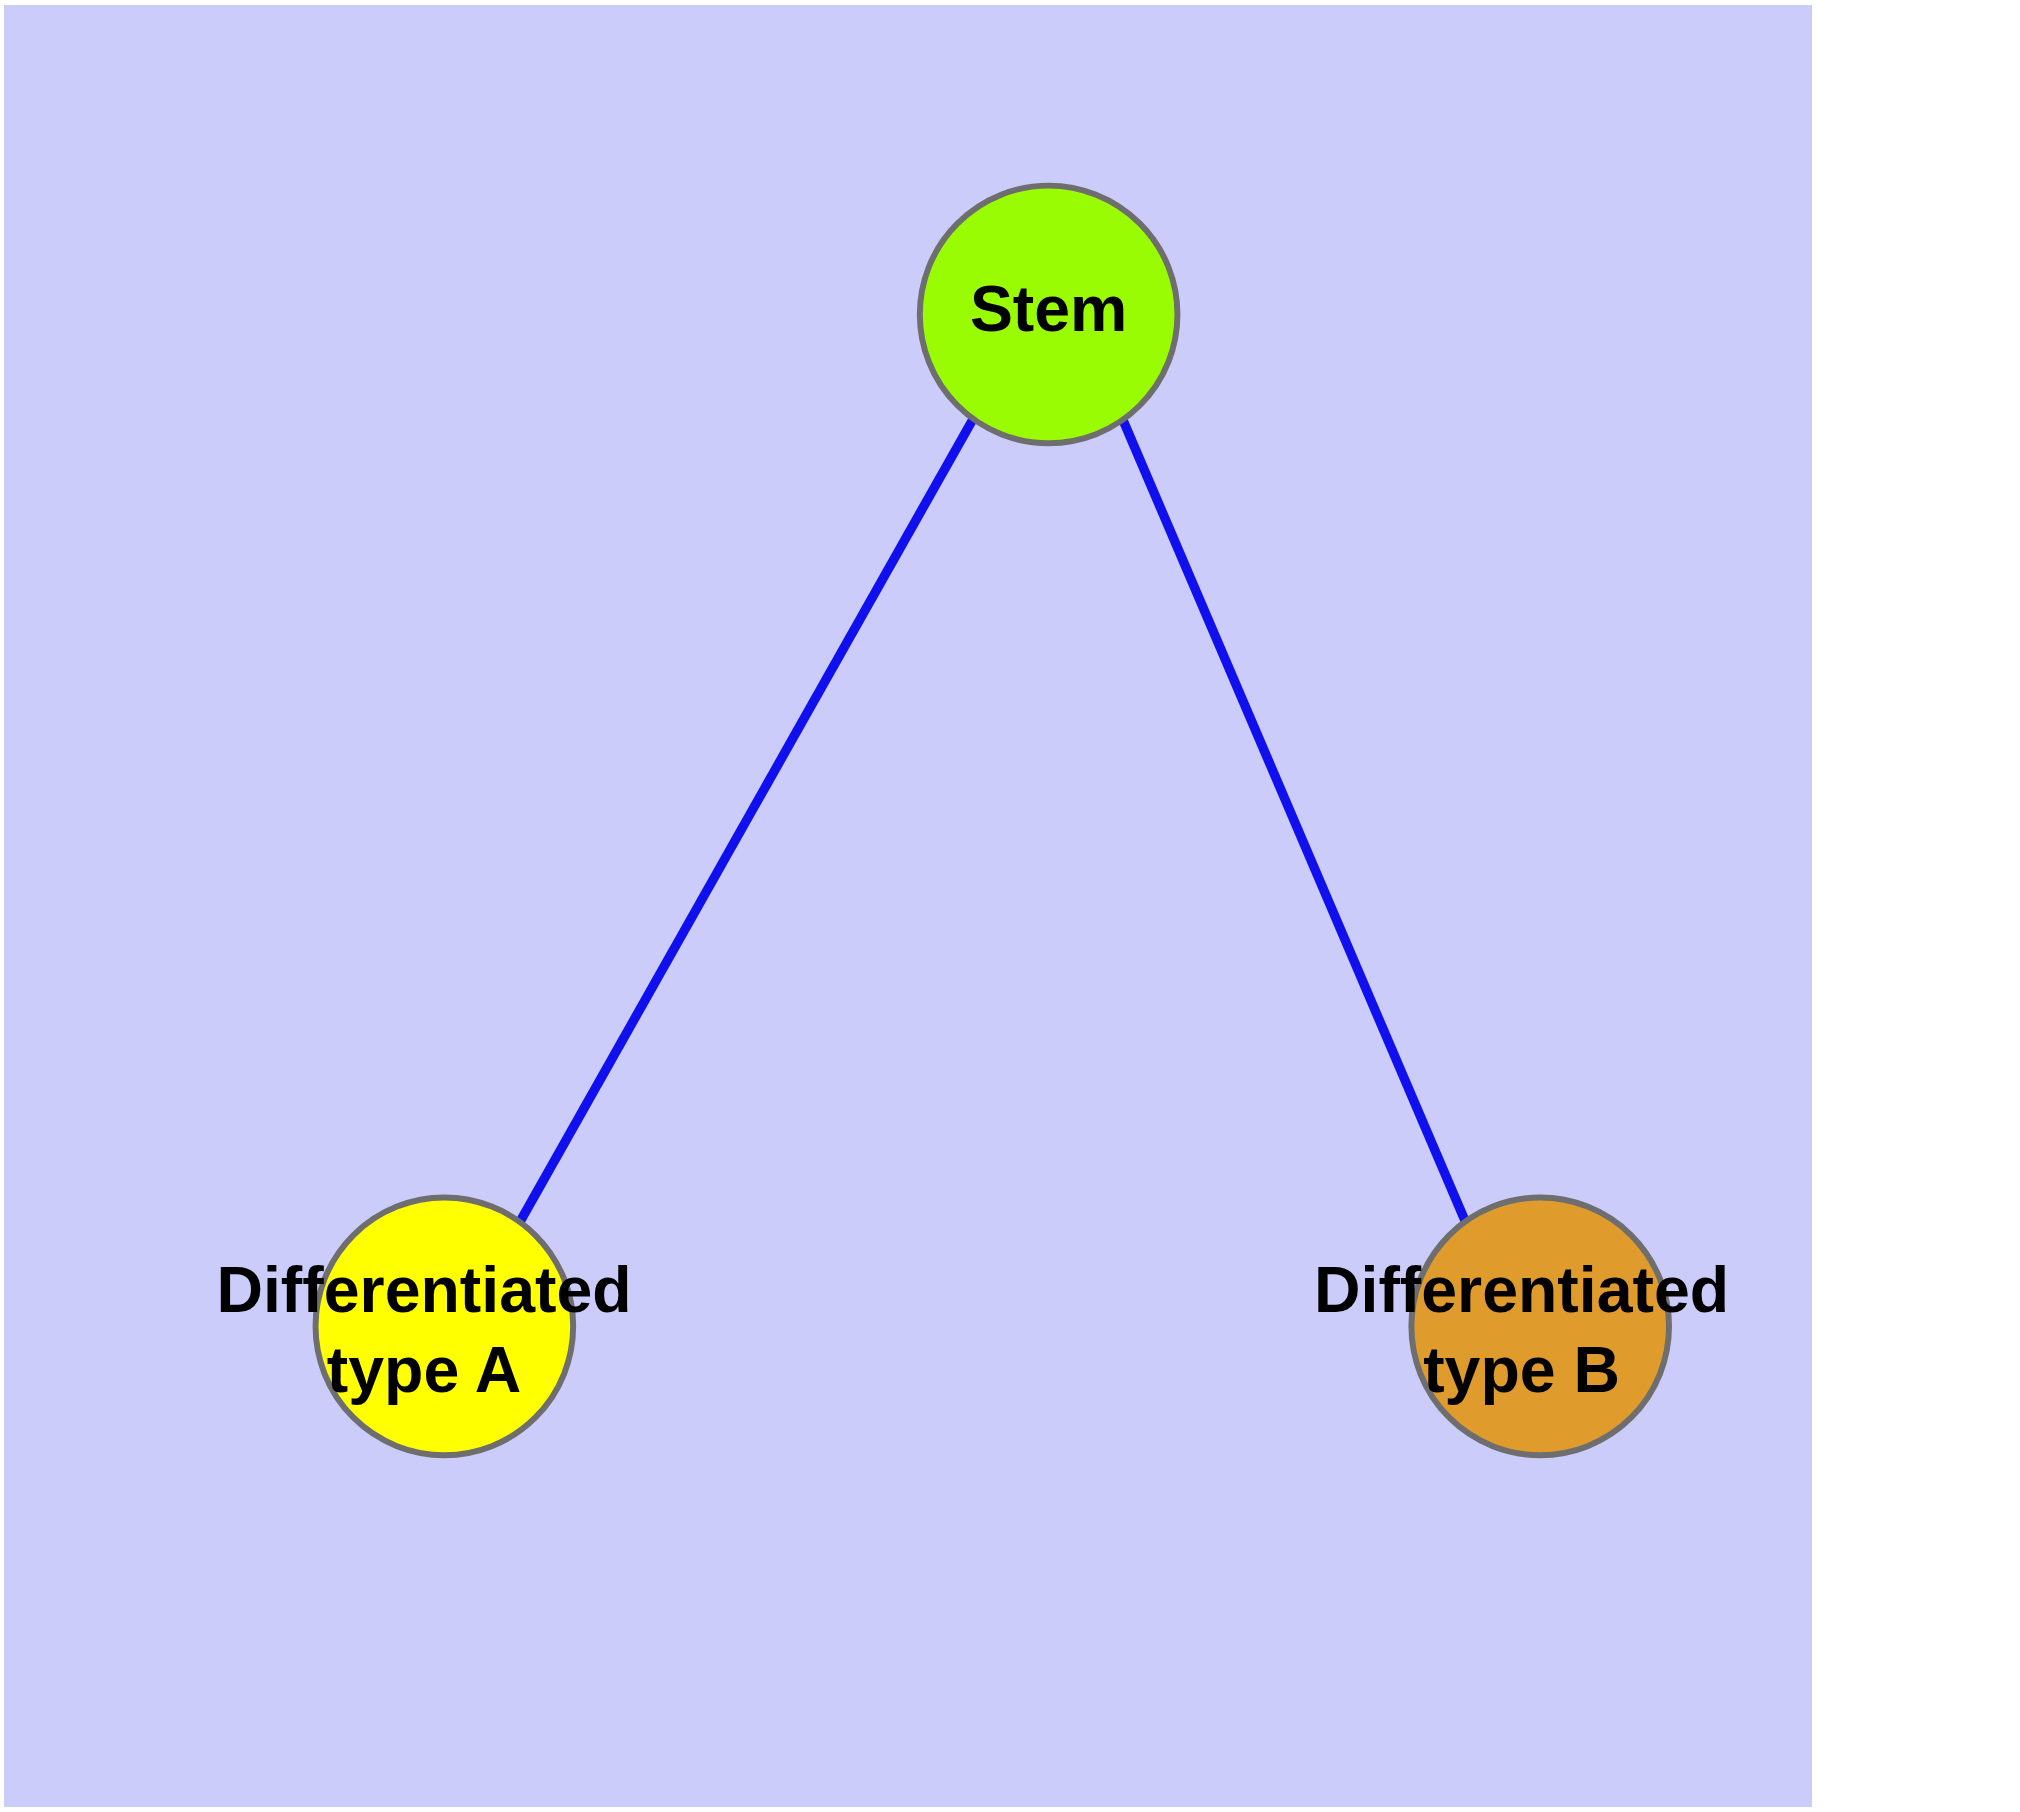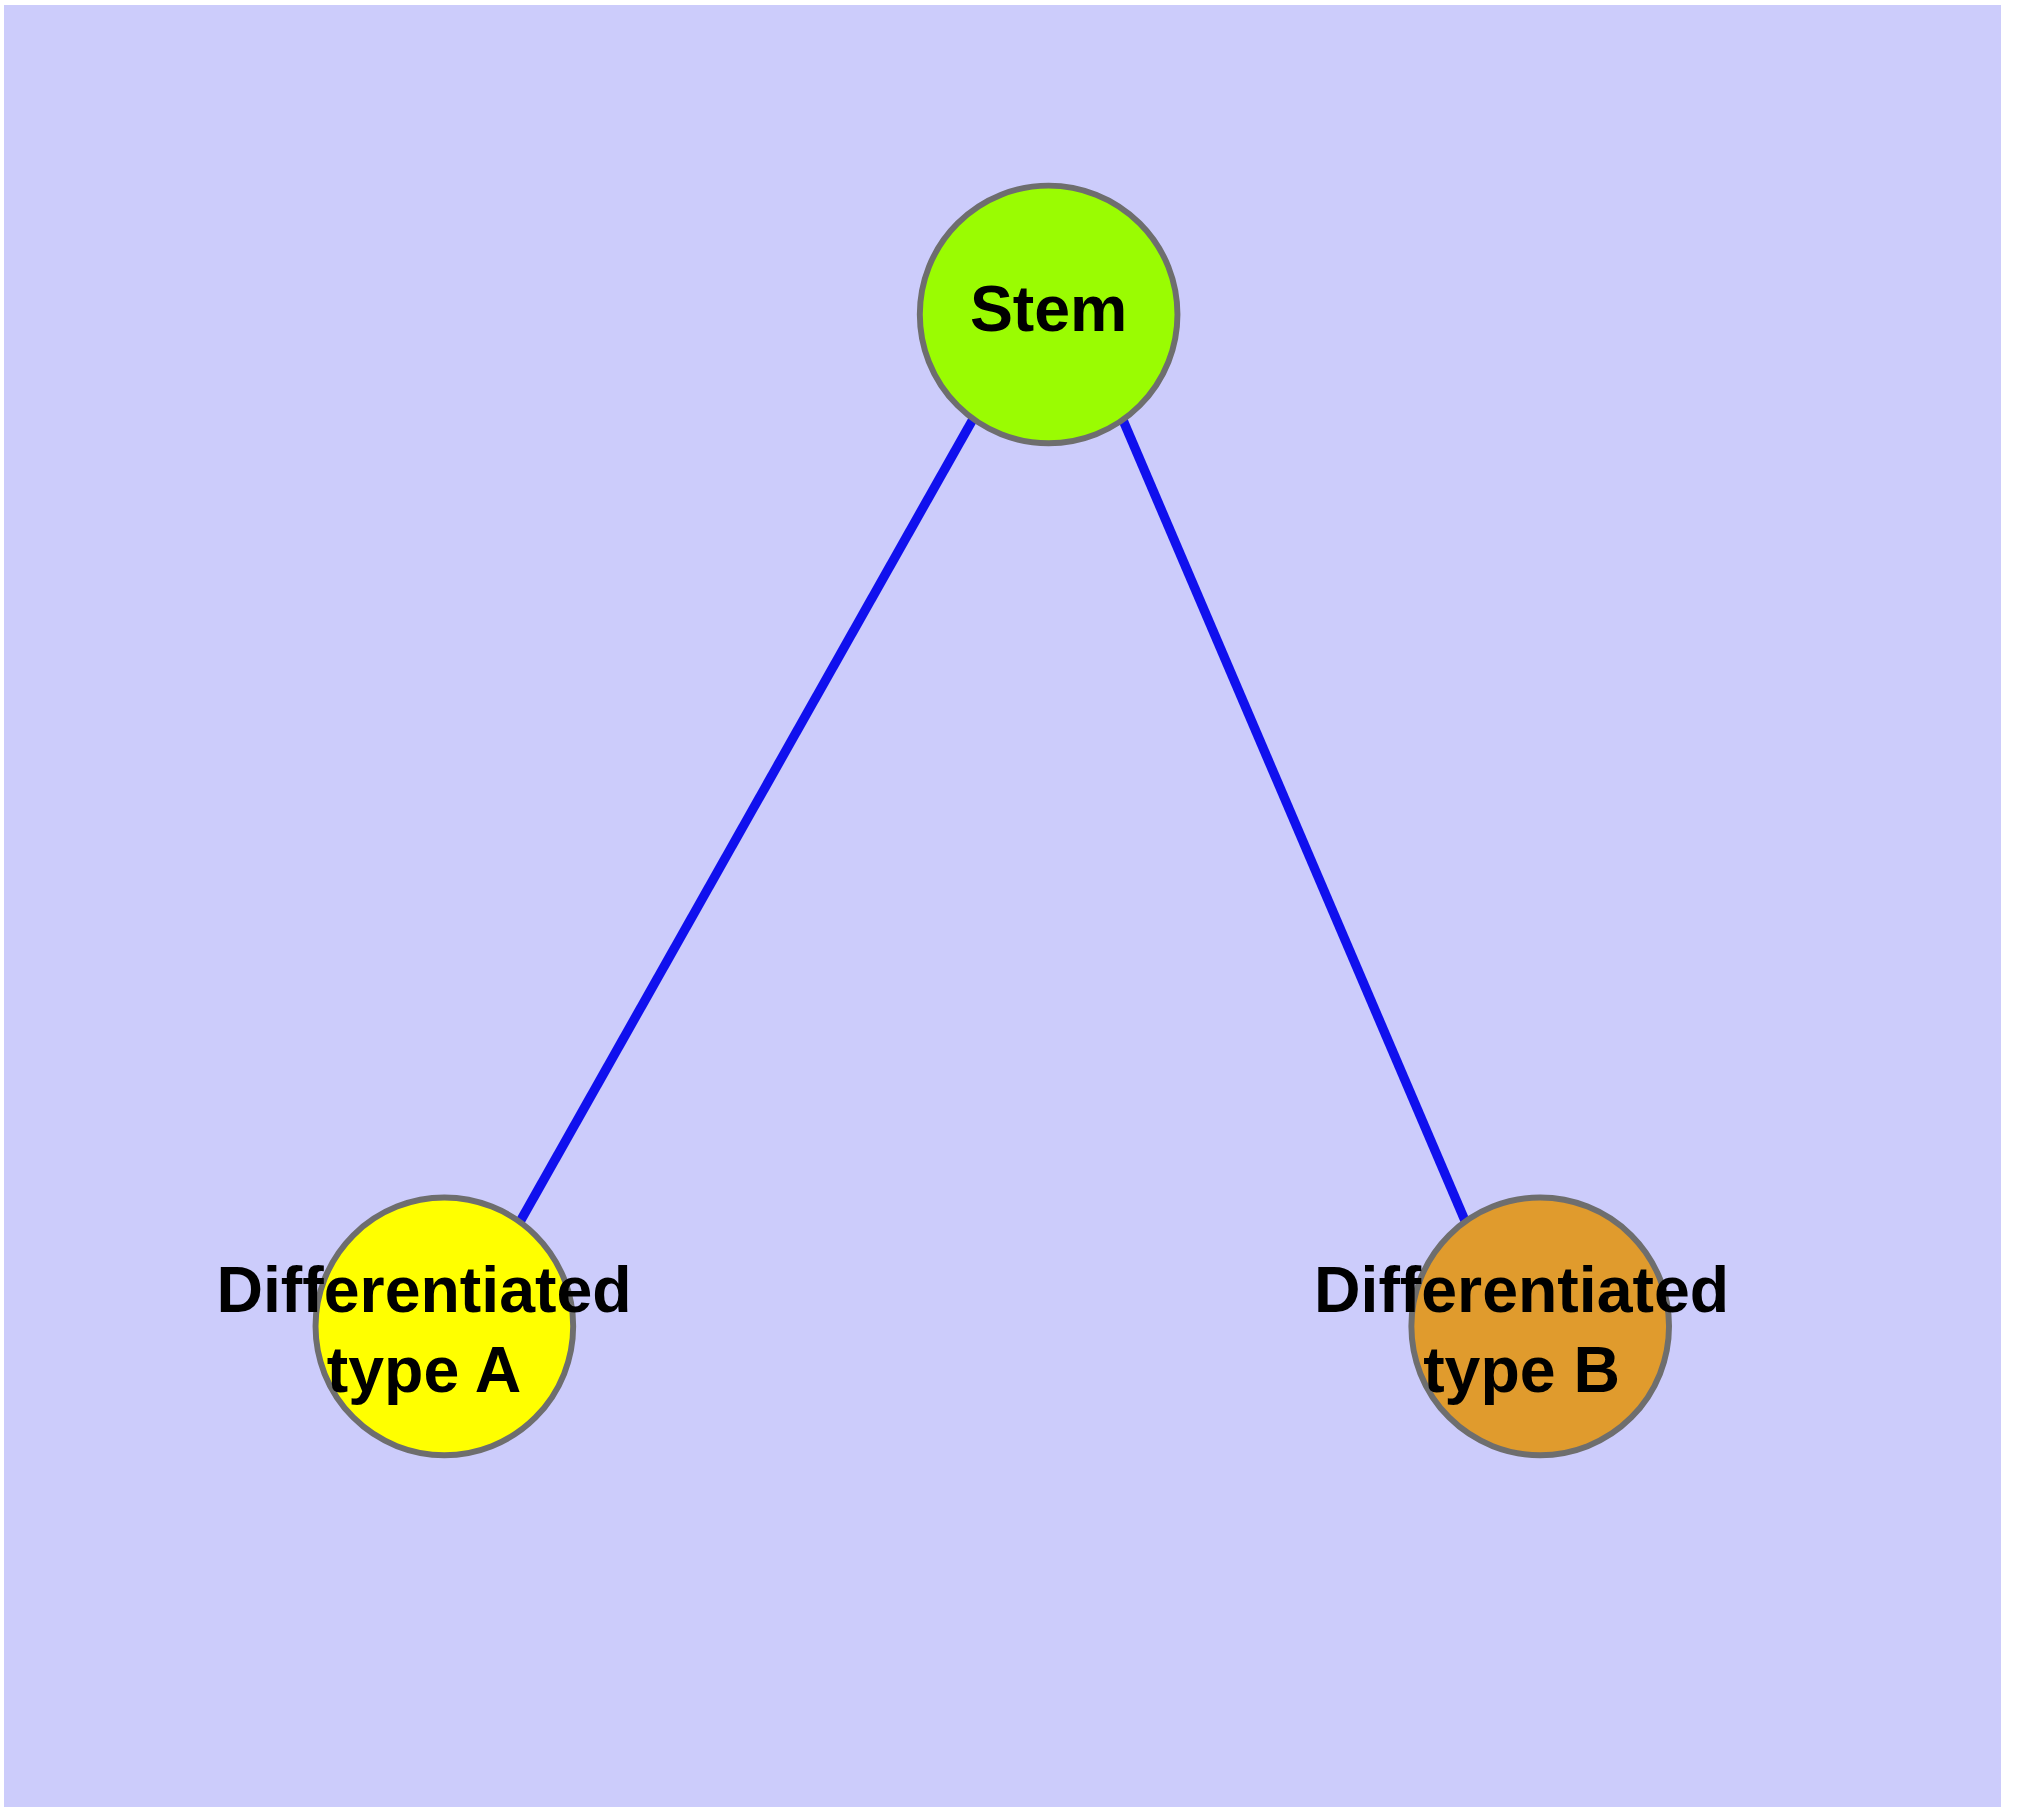--- a/index.html
+++ b/index.html
@@ -47,21 +47,21 @@
     font-size: 76px;
     fill: #000000;
     text-anchor: middle;
     dominant-baseline: middle;
     white-space: pre;
   }
 </style>
 </head>
 <body>
 
-<div id="canvas" style="width: 2001px; height: 1812px; background: rgb(255, 255, 255);">
+<div id="canvas" style="width: 1812px; height: 1812px; background: rgb(255, 255, 255);">
   <div id="plot-area" style="background: rgb(204, 204, 251);"></div>
 
   <svg id="graph-svg" viewBox="0 0 2384 2138">
 
     <g>
       <line class="edge-line" x1="1148" y1="494" x2="613" y2="1442" style="stroke: rgb(16, 16, 238); stroke-width: 11;"></line>
       <line class="edge-line" x1="1324" y1="494" x2="1729" y2="1442" style="stroke: rgb(16, 16, 238); stroke-width: 11;"></line>
     </g>
 
     <g>

